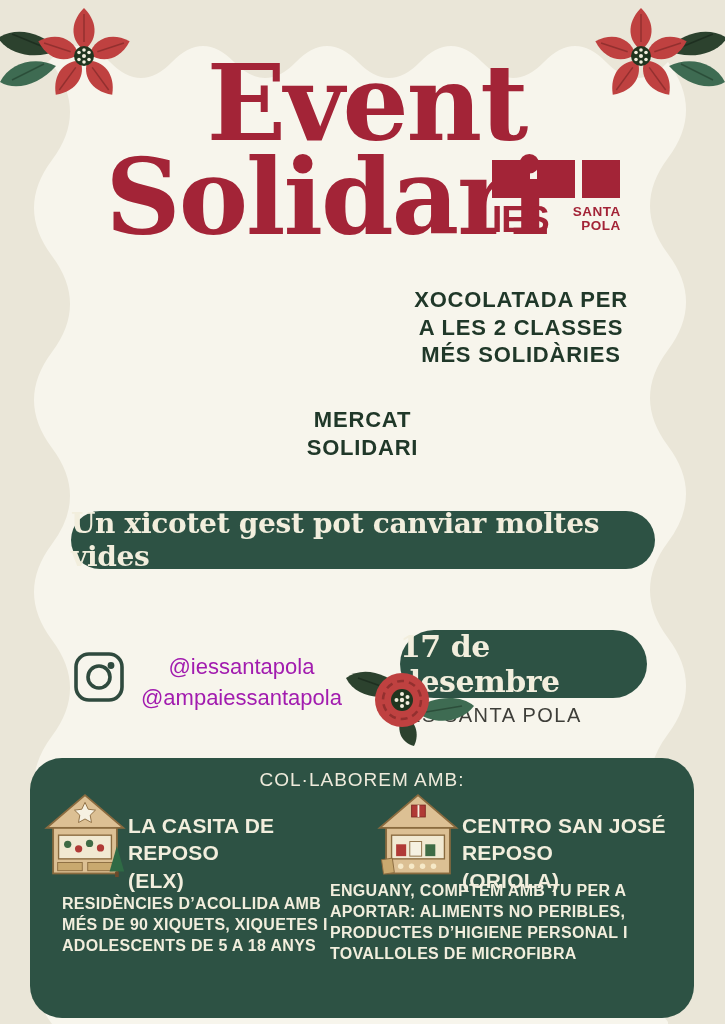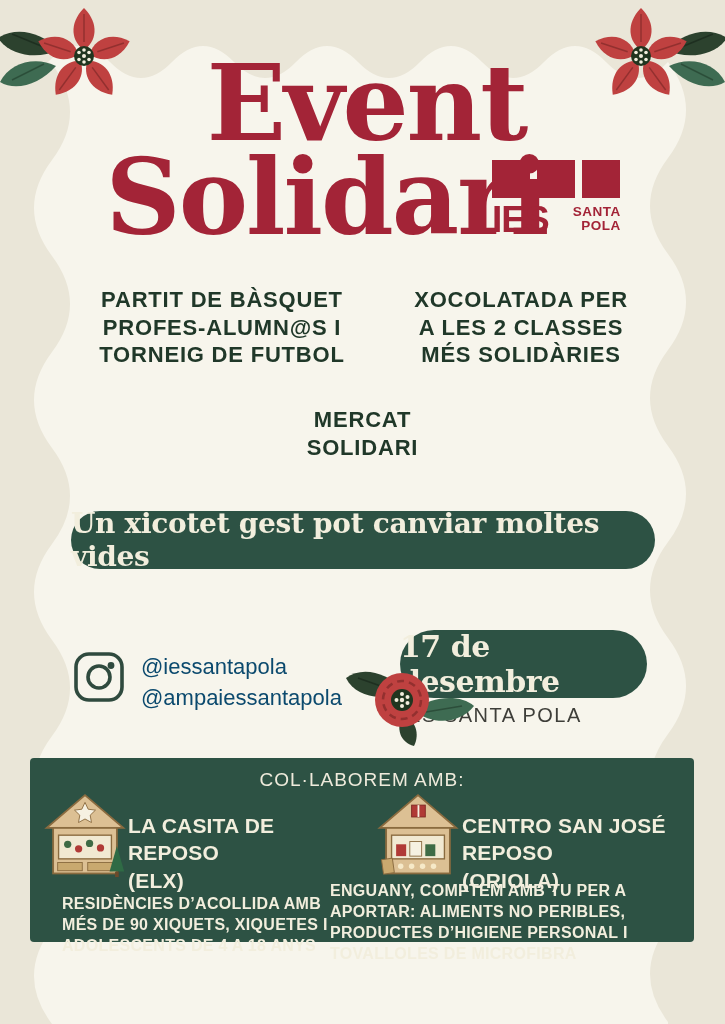--- a/index.html
+++ b/index.html
@@ -33,30 +33,30 @@
     font-size:22px;font-weight:700;line-height:1.25;letter-spacing:0.8px;}
   .activity-left{left:62px;top:286px;width:320px;}
   .activity-right{left:376px;top:286px;width:290px;}
   .activity-center{left:0;right:0;top:406px;}
 
   .slogan-pill{position:absolute;left:71px;top:511px;width:584px;height:58px;
     background:#2D5244;border-radius:29px;display:flex;align-items:center;justify-content:center;}
   .slogan-text{color:#F2EEDD;font-size:28px;letter-spacing:-0.3px;}
 
   .social{position:absolute;left:72px;top:650px;display:flex;gap:15px;align-items:flex-start;}
-  .social-handles{color:#0c4a6e;font-size:22px;line-height:1.4;margin-top:2px;}
+  .social-handles{color:#a21caf;font-size:22px;line-height:1.4;margin-top:2px;text-align:center;}
 
   .date-pill{position:absolute;left:400px;top:630px;width:247px;height:68px;
     background:#2D5244;border-radius:34px;display:flex;align-items:center;justify-content:center;z-index:2;}
   .date-text{color:#F2EEDD;font-size:30px;letter-spacing:-0.5px;}
   .date-location{position:absolute;left:400px;top:704px;width:243px;text-align:left;
     color:#3E3E39;font-size:20px;letter-spacing:1.5px;}
 
-  .panel{position:absolute;left:30px;top:758px;width:664px;height:184px;
-    background:#2D5244;border-radius:4px;}
+  .panel{position:absolute;left:30px;top:758px;width:664px;height:260px;
+    background:#2D5244;border-radius:32px;}
   .panel-header{position:absolute;top:11px;left:0;right:0;text-align:center;
     color:#EFEBDC;font-size:19px;font-weight:400;letter-spacing:1px;}
   .house{position:absolute;}
   .house-1{left:14px;top:33px;}
   .house-2{left:347px;top:33px;}
   .collab-name{position:absolute;color:#F2EEDD;font-size:21px;font-weight:700;line-height:1.3;letter-spacing:0.2px;}
   .collab-name-1{left:98px;top:54px;width:220px;}
   .collab-name-2{left:432px;top:54px;width:240px;}
   .collab-desc{position:absolute;color:#F2EEDD;font-size:16px;font-weight:700;line-height:1.32;letter-spacing:0.3px;}
   .collab-desc-1{left:32px;top:135px;width:285px;}
@@ -163,23 +163,20 @@
       </div>
       <div class="logo-text">
         <div class="logo-acronym">IES</div>
         <div class="logo-name">
           <div>SANTA</div>
           <div>POLA</div>
         </div>
       </div>
     </div>
 
-    <div class="activity activity-left ml">PARTIT DE BÀSQUET
-PROFES-ALUMN@S I
-TORNEIG DE FUTBOL</div>
     <div class="activity activity-right ml">XOCOLATADA PER
 A LES 2 CLASSES
 MÉS SOLIDÀRIES</div>
     <div class="activity activity-center ml">MERCAT
 SOLIDARI</div>
 
     <div class="slogan-pill">
       <span class="slogan-text display">Un xicotet gest pot canviar moltes vides</span>
     </div>
 
@@ -259,21 +256,21 @@
         <rect x="6" y="74" width="12" height="16" transform="rotate(-8 12 82)" fill="#C9A96F" stroke="#8A6B3F" stroke-width="1"></rect>
       </svg>
 
       <div class="collab-name collab-name-1 ml">LA CASITA DE REPOSO
 (ELX)</div>
       <div class="collab-name collab-name-2 ml">CENTRO SAN JOSÉ REPOSO
 (ORIOLA)</div>
 
       <div class="collab-desc collab-desc-1 ml">RESIDÈNCIES D’ACOLLIDA AMB
 MÉS DE 90 XIQUETS, XIQUETES I
-ADOLESCENTS DE 4 A 18 ANYS</div>
+ADOLESCENTS DE 5 A 18 ANYS</div>
       <div class="collab-desc collab-desc-2 ml">ENGUANY, COMPTEM AMB TU PER A
 APORTAR: ALIMENTS NO PERIBLES,
 PRODUCTES D’HIGIENE PERSONAL I
 TOVALLOLES DE MICROFIBRA</div>
     </div>
 
   </div>
 </div>
 
 </body></html>

